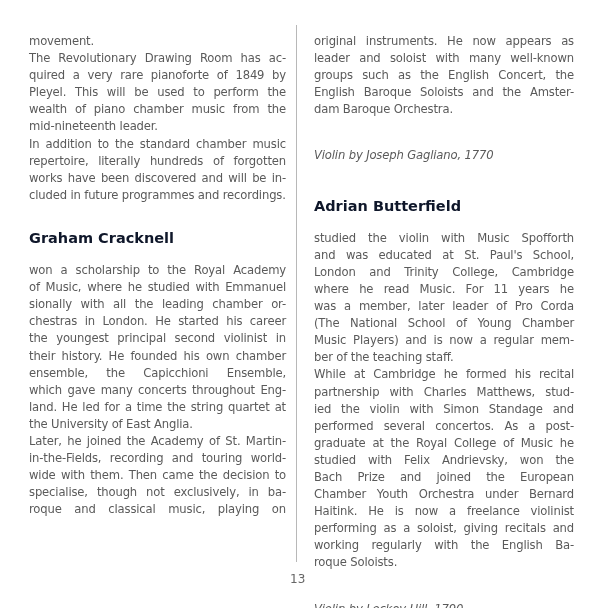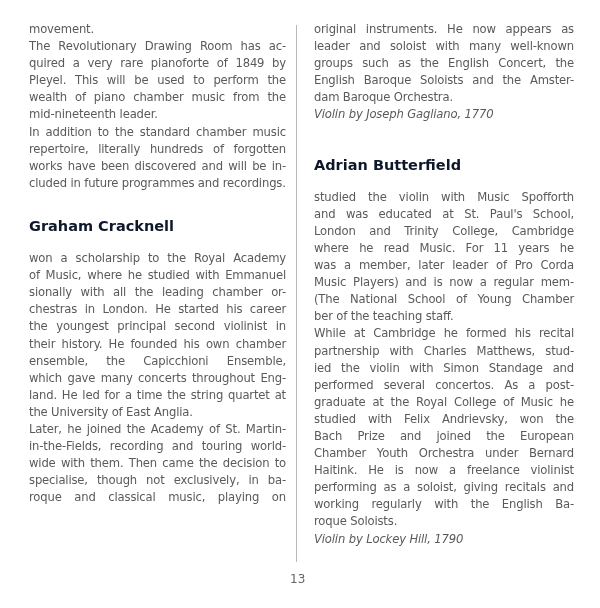--- a/index.html
+++ b/index.html
@@ -6,32 +6,32 @@
   body {
     width: 600px; height: 608px;
     background: #ffffff;
     position: relative;
     overflow: hidden;
     font-family: "DejaVu Sans", sans-serif;
     color: #5a5a5a;
   }
   .col {
     position: absolute;
-    top: 21px;
+    top: 33px;
     width: 257px;
     font-size: 11.6px;
     line-height: 17.1px;
     text-align: justify;
     letter-spacing: -0.15px;
   }
   .col-left { left: 29px; }
   .col-right { left: 314px; width: 260px; }
   .line { display: block; white-space: nowrap; text-align-last: justify; }
   .line.last { text-align-last: left; }
-  .italic { font-style: italic; }
+  .italic { font-style: italic; margin-top: 29px; }
   .heading {
     font-weight: bold;
     font-size: 14.5px;
     color: #0f172a;
     letter-spacing: 0;
   }
   .divider {
     position: absolute;
     left: 296px; top: 25px;
     width: 1px; height: 537px;
@@ -91,22 +91,22 @@
     <span class="line last">dam Baroque Orchestra.</span>
     <span class="line last italic">Violin by Joseph Gagliano, 1770</span>
   </div>
   <div class="heading" style="margin-top:33px;margin-bottom:15px;">Adrian Butterfield</div>
   <div>
     <span class="line">studied the violin with Music Spofforth</span>
     <span class="line">and was educated at St. Paul's School,</span>
     <span class="line">London and Trinity College, Cambridge</span>
     <span class="line">where he read Music. For 11 years he</span>
     <span class="line">was a member, later leader of Pro Corda</span>
+    <span class="line">(The National School of Young Chamber</span>
     <span class="line">Music Players) and is now a regular mem-</span>
-    <span class="line">(The National School of Young Chamber</span>
     <span class="line last">ber of the teaching staff.</span>
     <span class="line">While at Cambridge he formed his recital</span>
     <span class="line">partnership with Charles Matthews, stud-</span>
     <span class="line">ied the violin with Simon Standage and</span>
     <span class="line">performed several concertos. As a post-</span>
     <span class="line">graduate at the Royal College of Music he</span>
     <span class="line">studied with Felix Andrievsky, won the</span>
     <span class="line">Bach Prize and joined the European</span>
     <span class="line">Chamber Youth Orchestra under Bernard</span>
     <span class="line">Haitink. He is now a freelance violinist</span>

